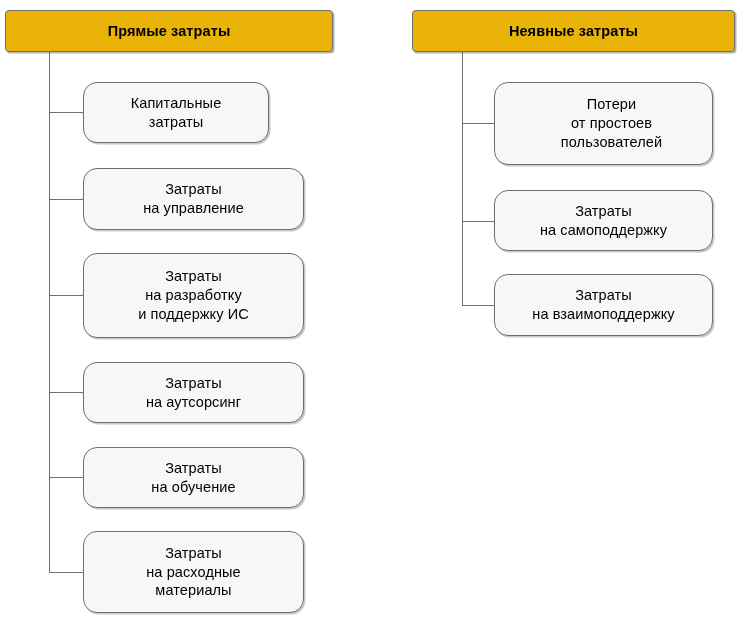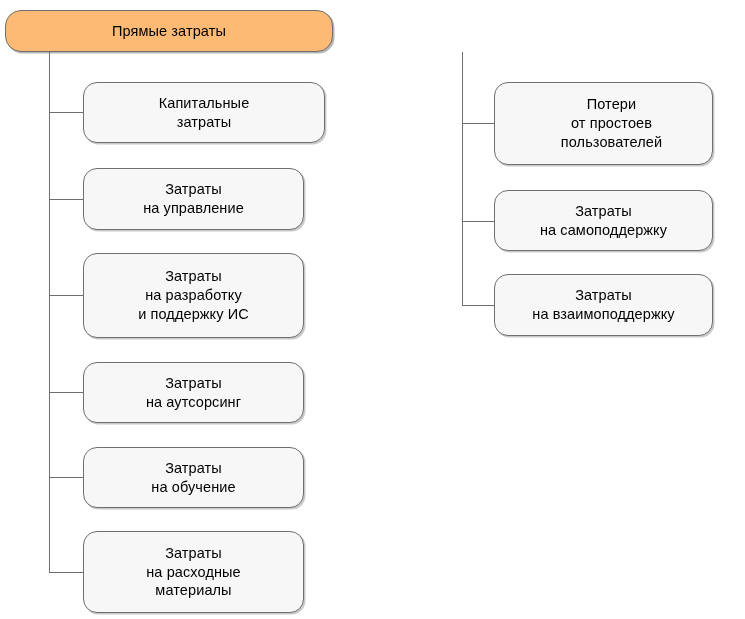--- a/index.html
+++ b/index.html
@@ -27,23 +27,23 @@
     align-items: center;
     justify-content: center;
     text-align: center;
     border: 1px solid #6f6f6f;
     color: #000000;
     line-height: 1.30;
     white-space: pre-line;
     letter-spacing: 0.1px;
   }
   .node-header {
-    background: #fdba74;
-    border-radius: 16px;
-    font-weight: normal;
+    background: #eab308;
+    border-radius: 4px;
+    font-weight: bold;
     font-size: 14.5px;
     box-shadow: 1.5px 1.5px 0.6px rgba(90,90,90,0.45);
   }
   .node-child {
     background: #f7f7f7;
     border-radius: 14px;
     font-weight: normal;
     font-size: 14.5px;
     box-shadow: 1.5px 1.5px 0.6px rgba(120,120,120,0.40);
   }
@@ -63,40 +63,41 @@
 
   <div class="connector connector-v" style="left:49px; top:52px; height:520px;"></div>
 
   <div class="connector connector-h" style="left:49px; top:112px; width:34px;"></div>
   <div class="connector connector-h" style="left:49px; top:199px; width:34px;"></div>
   <div class="connector connector-h" style="left:49px; top:295px; width:34px;"></div>
   <div class="connector connector-h" style="left:49px; top:392px; width:34px;"></div>
   <div class="connector connector-h" style="left:49px; top:477px; width:34px;"></div>
   <div class="connector connector-h" style="left:49px; top:572px; width:34px;"></div>
 
-  <div class="node node-child" style="left:83px; top:82px; width:242px; height:61px;">Капитальные
+  <div class="node node-child" style="left:83px; top:82px; width:186px; height:61px;">Капитальные
 затраты</div>
 
   <div class="node node-child" style="left:83px; top:168px; width:221px; height:62px;">Затраты
 на управление</div>
 
   <div class="node node-child" style="left:83px; top:253px; width:221px; height:85px;">Затраты
 на разработку
 и поддержку ИС</div>
 
   <div class="node node-child" style="left:83px; top:362px; width:221px; height:61px;">Затраты
 на аутсорсинг</div>
 
   <div class="node node-child" style="left:83px; top:447px; width:221px; height:61px;">Затраты
 на обучение</div>
 
   <div class="node node-child" style="left:83px; top:531px; width:221px; height:82px;">Затраты
 на расходные
 материалы</div>
 
+  <div class="node node-header" style="left:412px; top:10px; width:323px; height:42px;">Неявные затраты</div>
 
   <div class="connector connector-v" style="left:462px; top:52px; height:253px;"></div>
 
   <div class="connector connector-h" style="left:462px; top:123px; width:32px;"></div>
   <div class="connector connector-h" style="left:462px; top:221px; width:32px;"></div>
   <div class="connector connector-h" style="left:462px; top:305px; width:32px;"></div>
 
   <div class="node node-child" style="left:494px; top:82px; width:219px; height:83px;padding-left:16px;">Потери
 от простоев
 пользователей</div>

